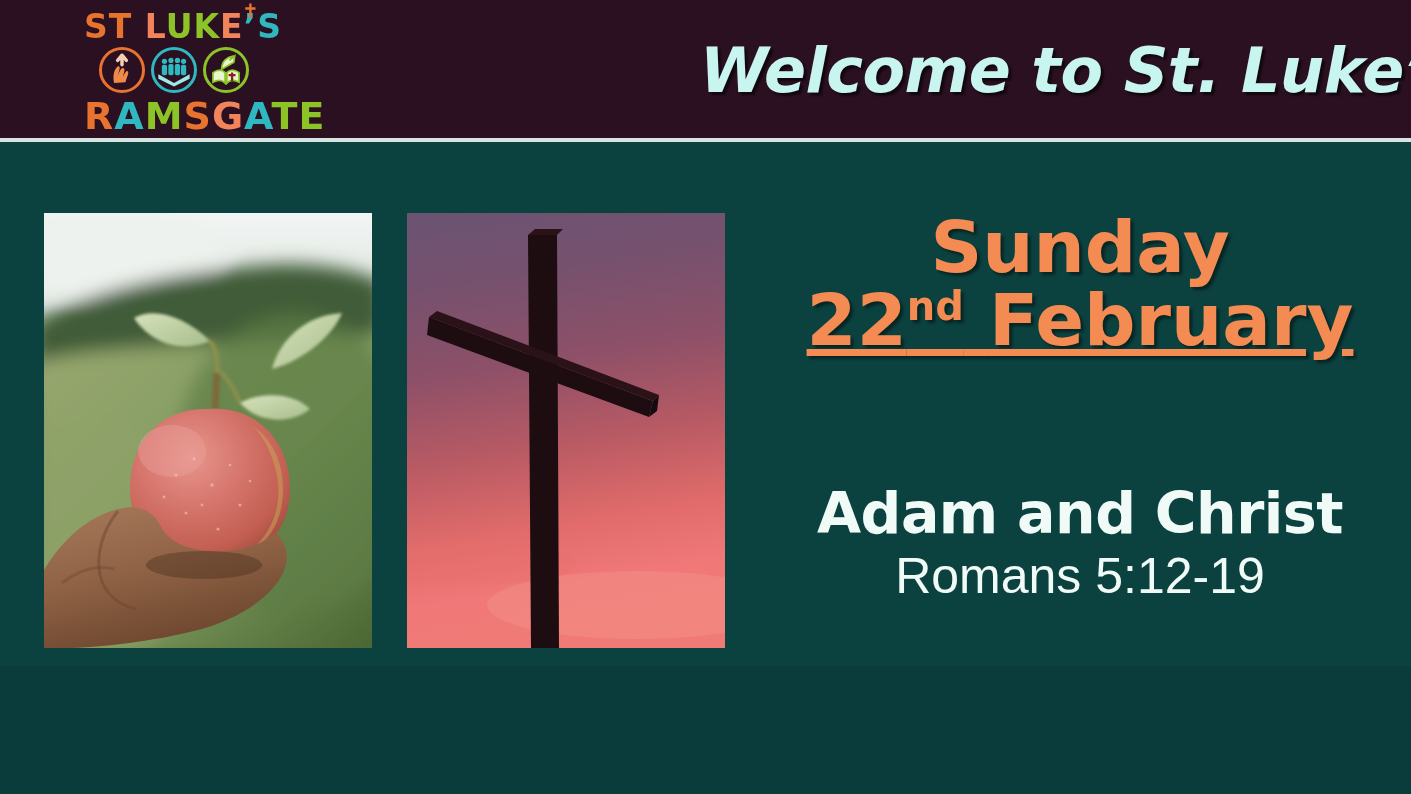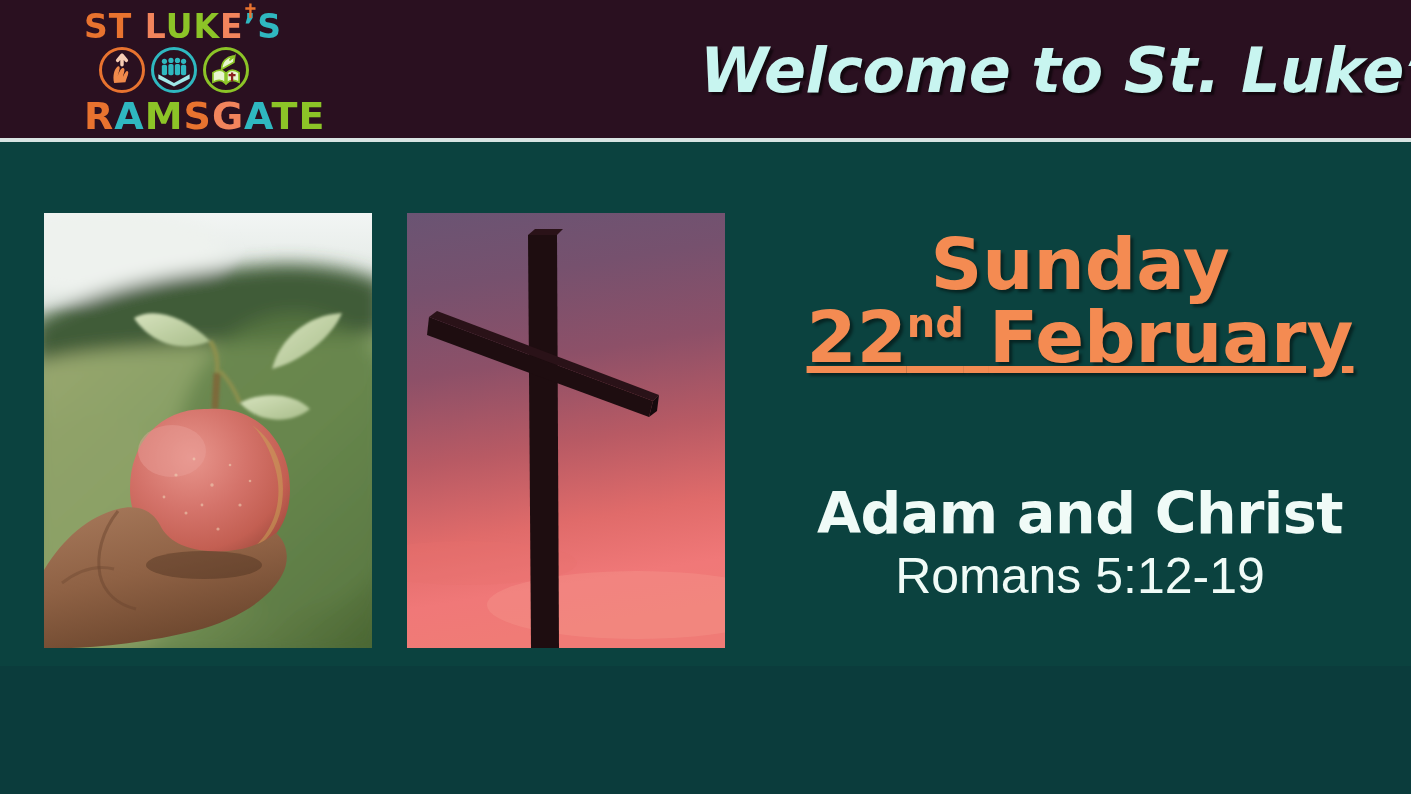--- a/index.html
+++ b/index.html
@@ -124,21 +124,21 @@
   }
   .apple-canvas, .cross-canvas {
     position: absolute;
     inset: 0;
   }
 
   
   .date-block {
     position: absolute;
     left: 760px;
-    top: 228px;
+    top: 211px;
     width: 640px;
     text-align: center;
     font-family: "DejaVu Sans", sans-serif;
     font-weight: bold;
     color: #f48b52;
     text-shadow: 3px 3px 3px rgba(0,0,0,0.45);
     line-height: 1.02;
   }
   .date-line1 { font-size: 72px; }
   .date-line2 { font-size: 72px; white-space: nowrap; text-decoration: underline; }

